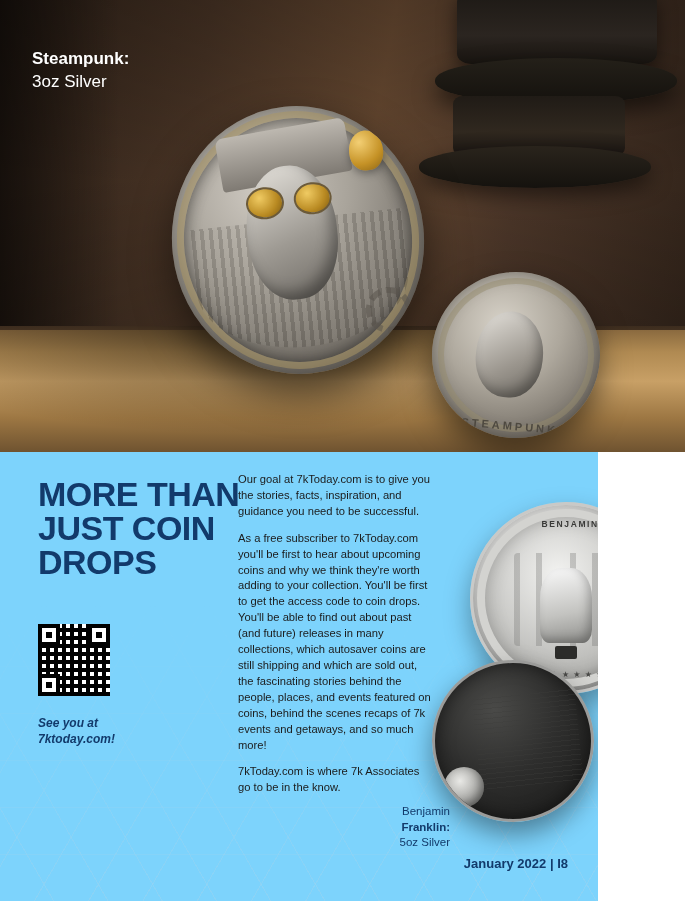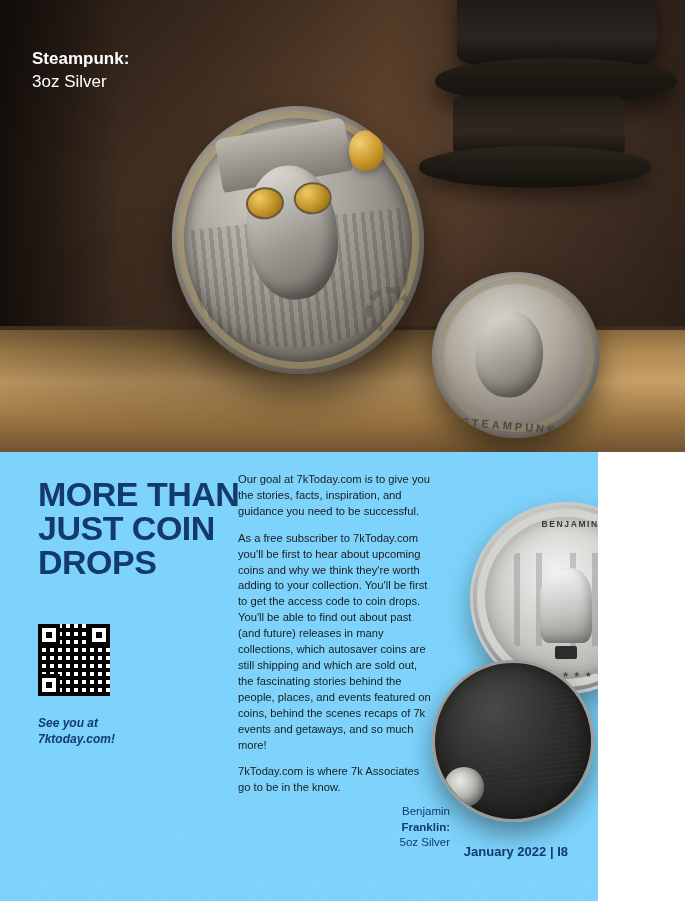--- a/index.html
+++ b/index.html
@@ -333,21 +333,21 @@
     font-size: 11.5px;
     line-height: 1.35;
     text-align: right;
     width: 60px;
   }
   .franklin-caption .c1 { font-weight: normal; }
   .franklin-caption .c2 { font-weight: bold; }
   .franklin-caption .c3 { font-weight: normal; }
 
   .footer {
-    position: absolute; right: 30px; bottom: 42px;
+    position: absolute; right: 30px; bottom: 30px;
     color: #123a6b;
     font-size: 13px;
     font-weight: bold;
   }
 </style>
 </head>
 <body>
 
 <div class="page">
 

